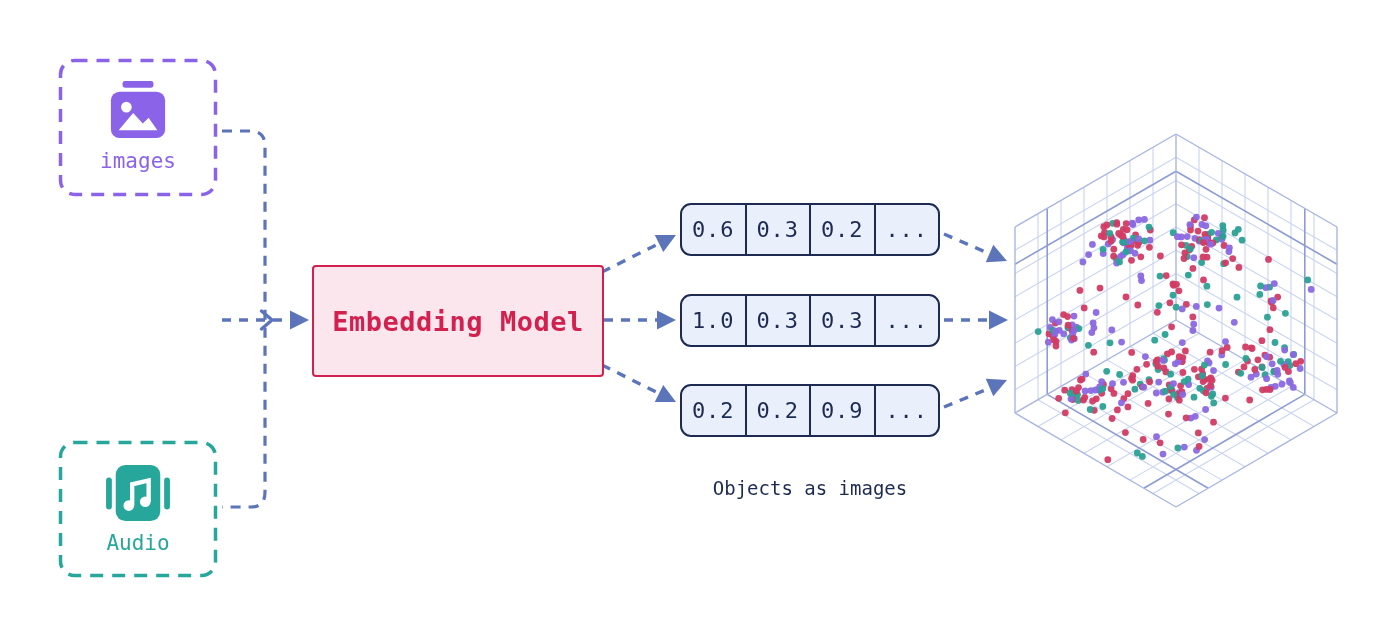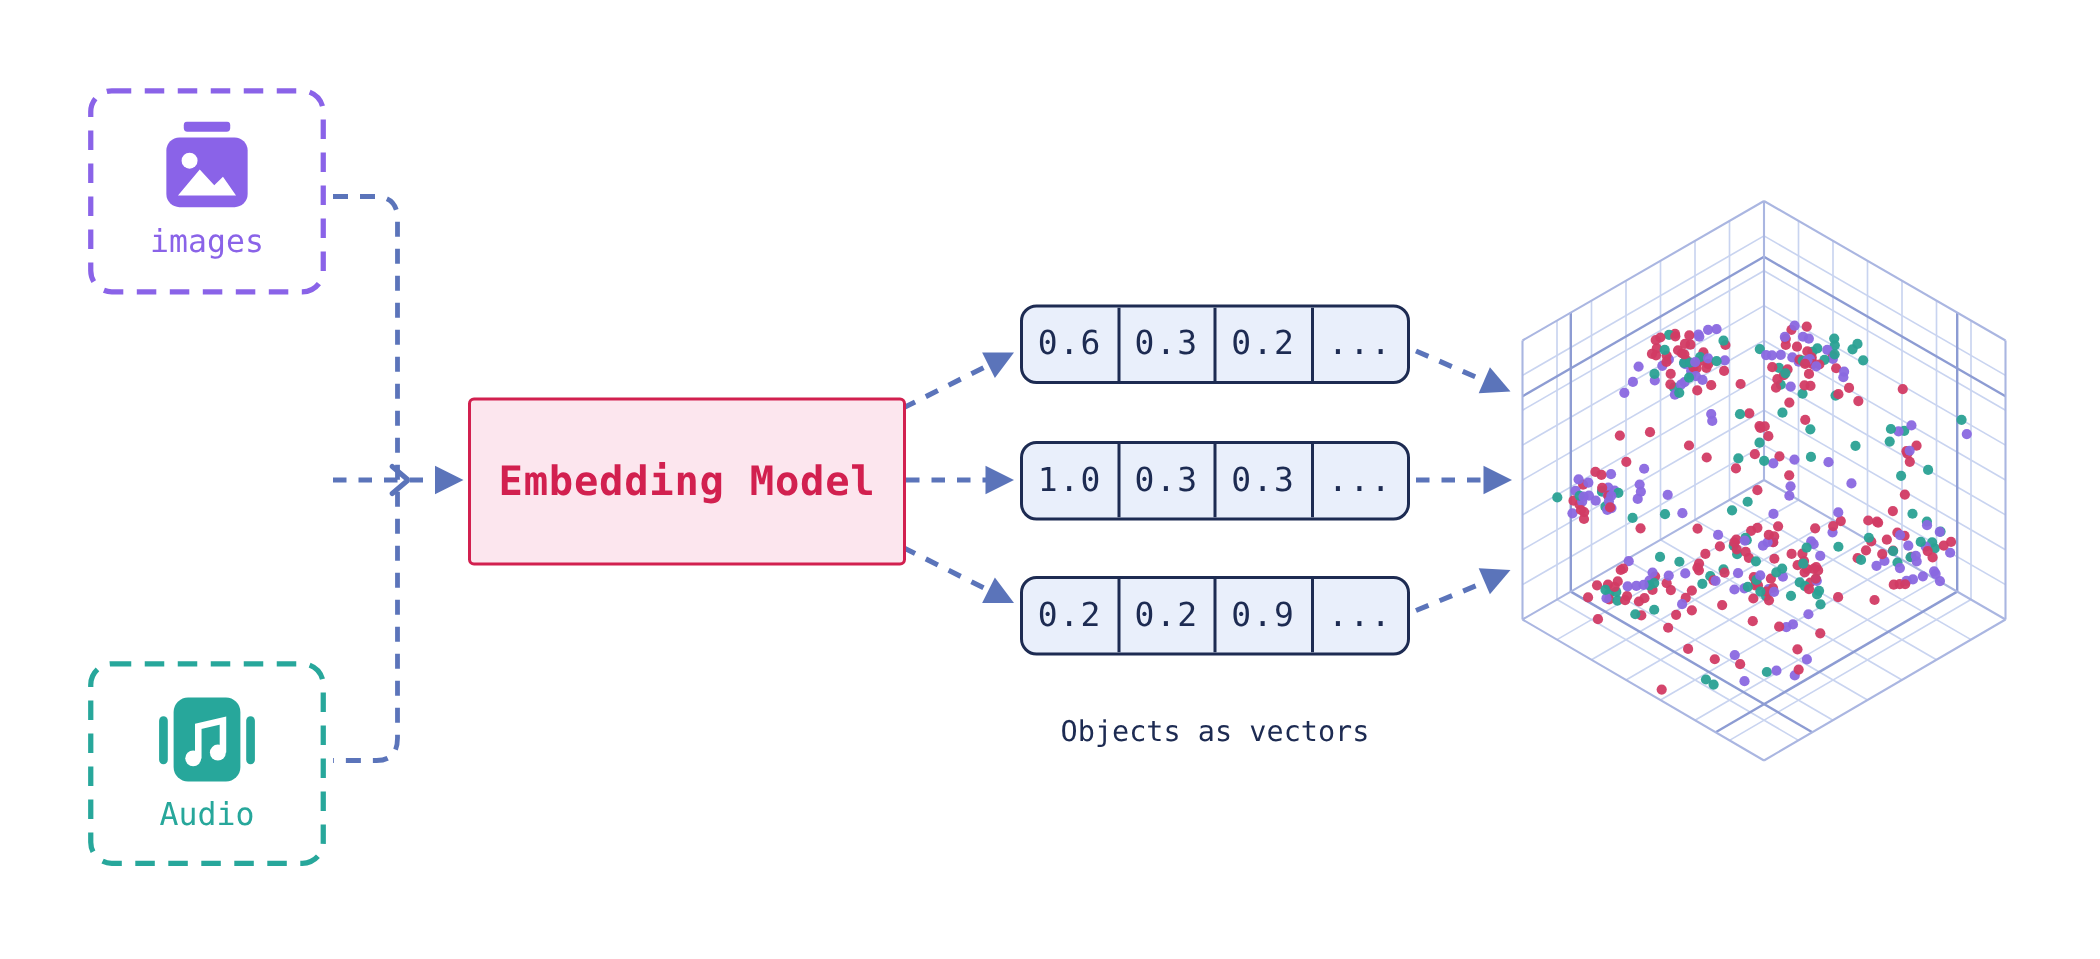--- a/index.html
+++ b/index.html
@@ -591,14 +591,14 @@
     <div class="vec-cell">0.3</div>
     <div class="vec-cell">...</div>
   </div>
   <div class="vec-row" style="top:384px">
     <div class="vec-cell">0.2</div>
     <div class="vec-cell">0.2</div>
     <div class="vec-cell">0.9</div>
     <div class="vec-cell">...</div>
   </div>
 
-  <div id="caption">Objects as vectors</div>
+  <div id="caption">Objects as images</div>
 </div>
 
 </body></html>

